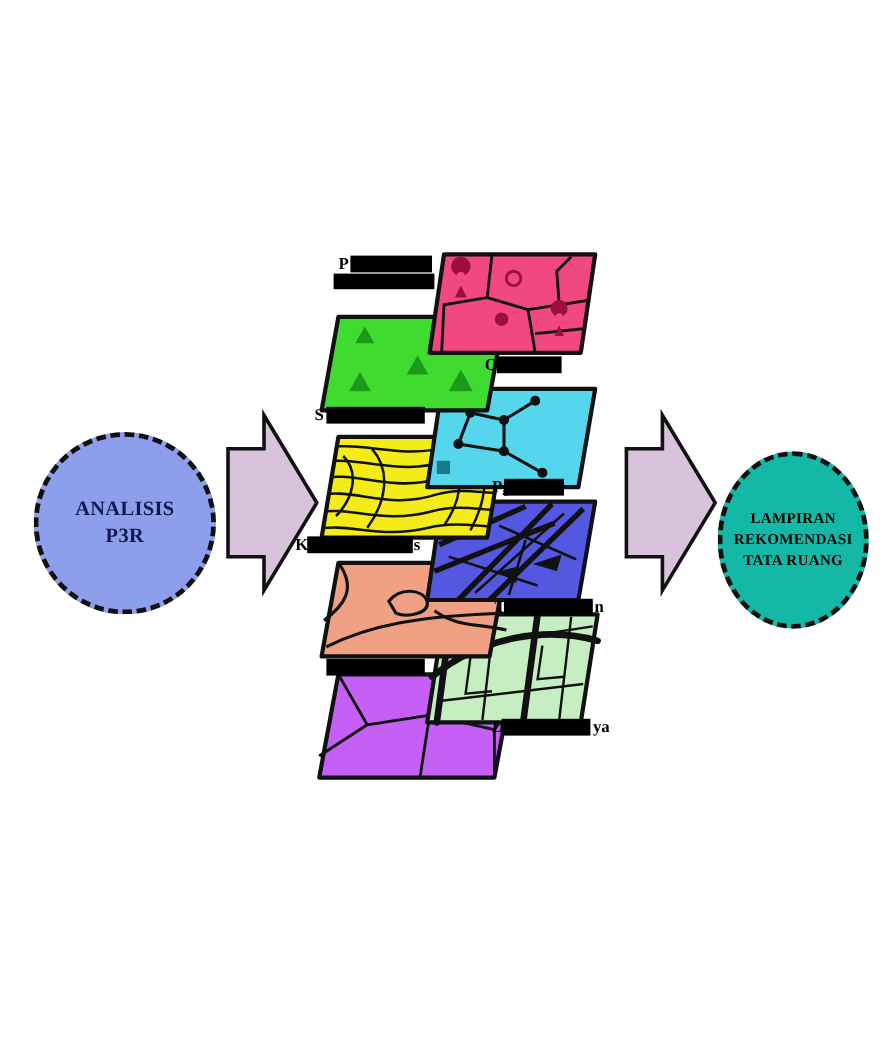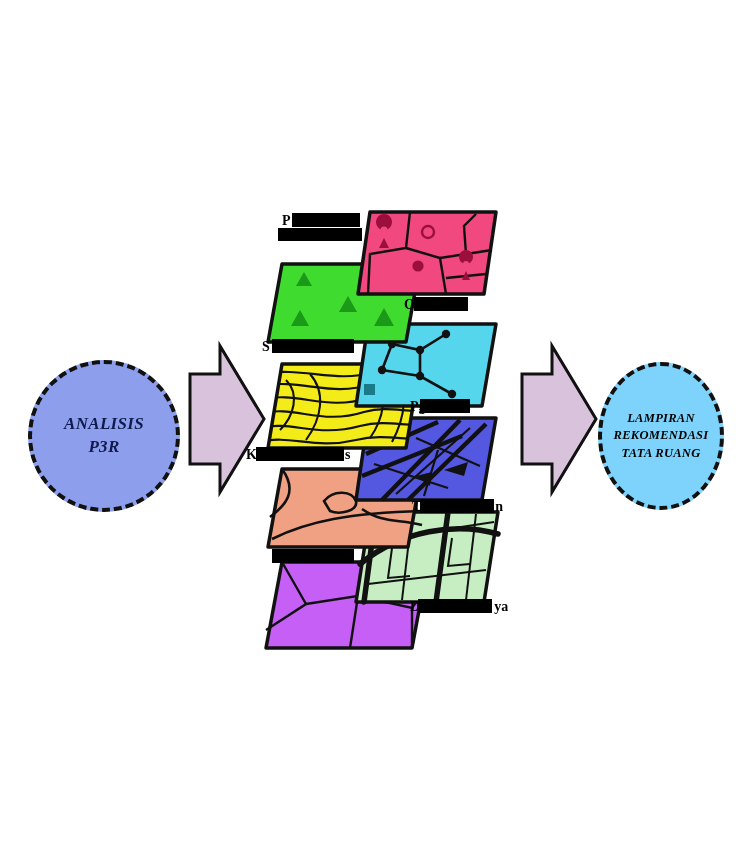--- a/index.html
+++ b/index.html
@@ -4,32 +4,32 @@
 <style>
   html,body{margin:0;padding:0;}
   body{
     width:744px;height:864px;background:#ffffff;position:relative;
     font-family:"Liberation Serif", serif;overflow:hidden;
   }
   #stage{position:absolute;left:0;top:0;width:744px;height:864px;}
   .node-circle{
     position:absolute;border-radius:50%;
     display:flex;align-items:center;justify-content:center;
-    text-align:center;box-sizing:border-box;font-style:italic;
+    text-align:center;box-sizing:border-box;
   }
   .circle-text{white-space:pre-line;font-weight:bold;letter-spacing:.3px;}
   #circle-start{
     left:28px;top:360px;width:152px;height:152px;
     background:#8c9eec;
     border:4px dashed #111111;
   }
   #circle-start .circle-text{color:#101a4d;font-size:17px;line-height:1.35;}
   #circle-end{
-    left:598px;top:362px;width:126px;height:148px;
-    background:#7dd3fc;
+    left:598px;top:376px;width:126px;height:148px;
+    background:#14b8a6;
     border:4px dashed #111111;
     border-radius:50%;
     text-align:center;
   }
   #circle-end .circle-text{color:#000000;font-size:12.5px;line-height:1.4;}
   .arrow{position:absolute;}
   .layer{position:absolute;}
   .layer-label{
     position:absolute;font-weight:bold;color:#000000;
     white-space:nowrap;font-size:14px;z-index:60;

